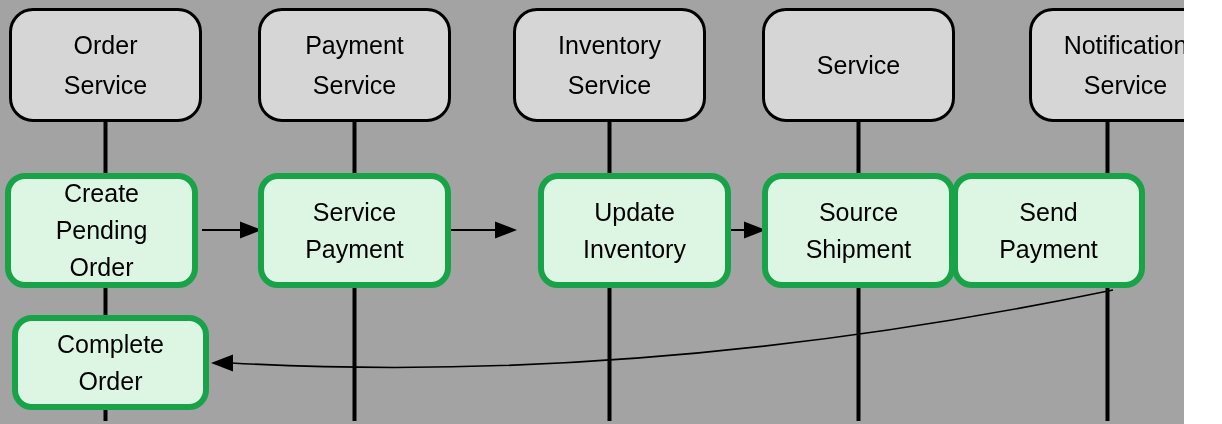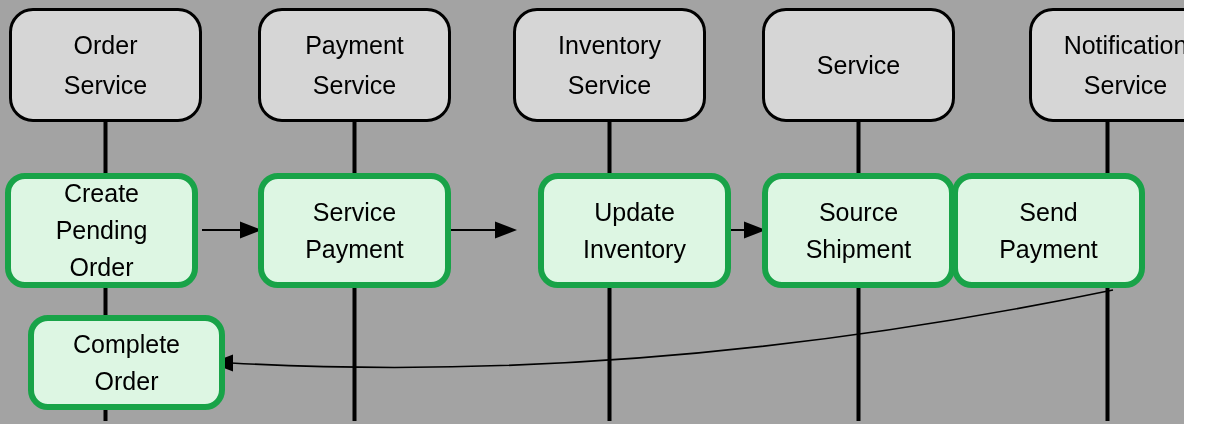--- a/index.html
+++ b/index.html
@@ -125,18 +125,18 @@
     <span>Inventory</span>
   </div>
   <div class="node step" style="left:762px">
     <span>Source</span>
     <span>Shipment</span>
   </div>
   <div class="node step" style="left:952px">
     <span>Send</span>
     <span>Payment</span>
   </div>
-  <div class="node step complete" style="left:28px; width:197px">
+  <div class="node step complete" style="left:12px; width:197px">
     <span>Complete</span>
     <span>Order</span>
   </div>
 
 </div>
 
 </body></html>

